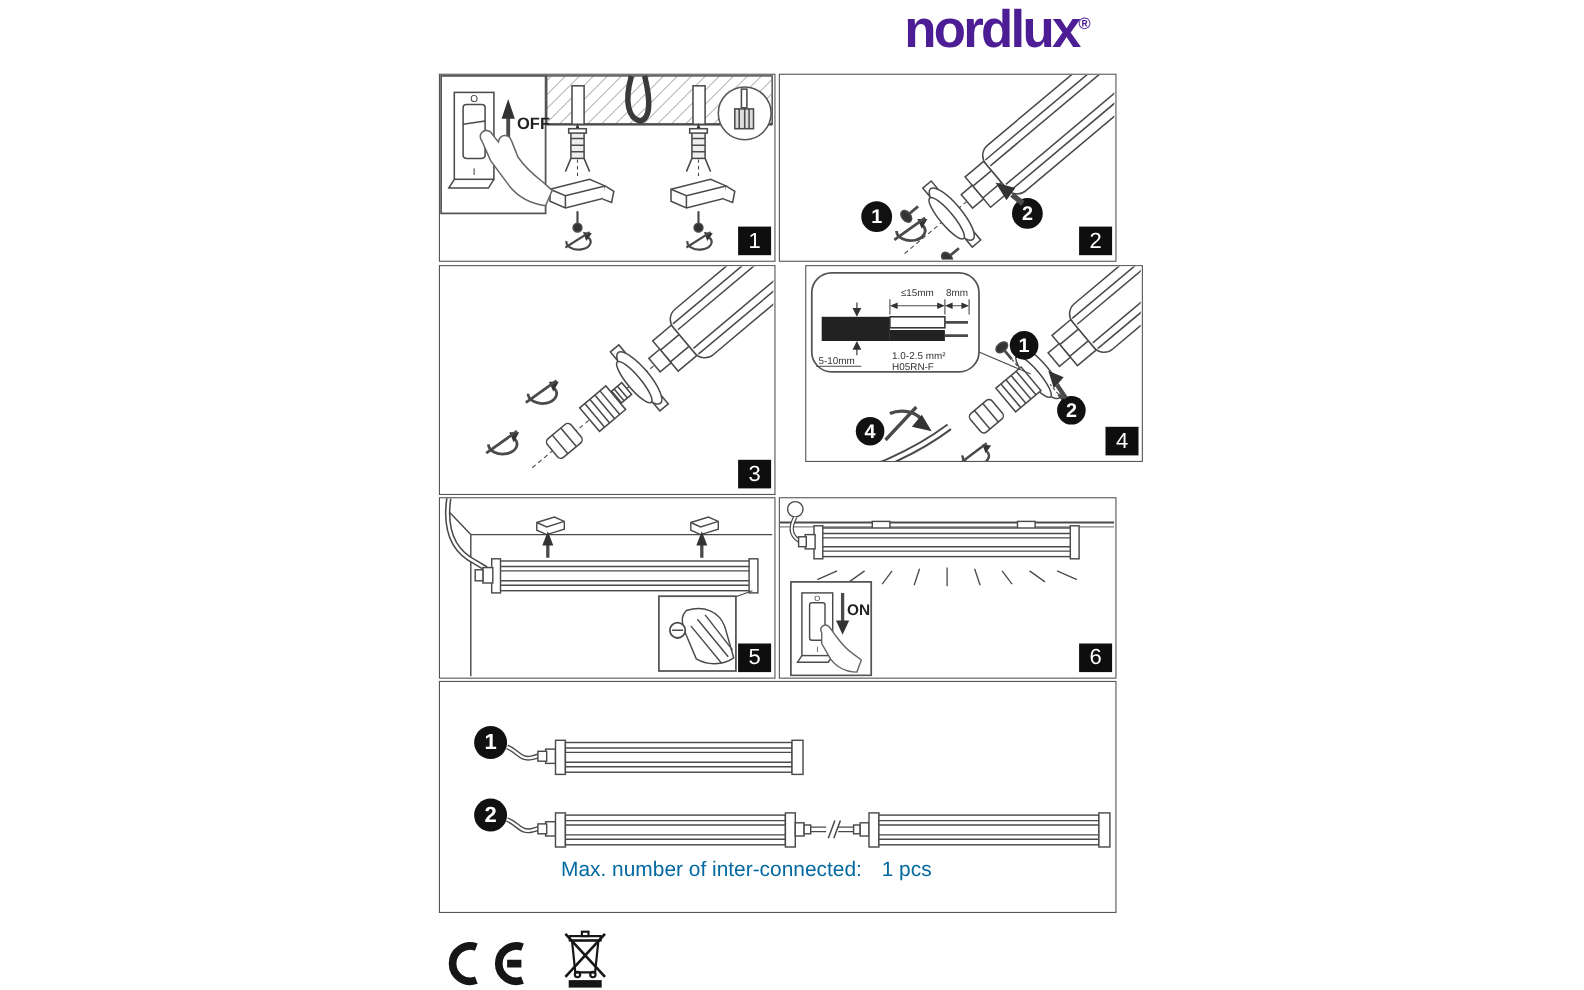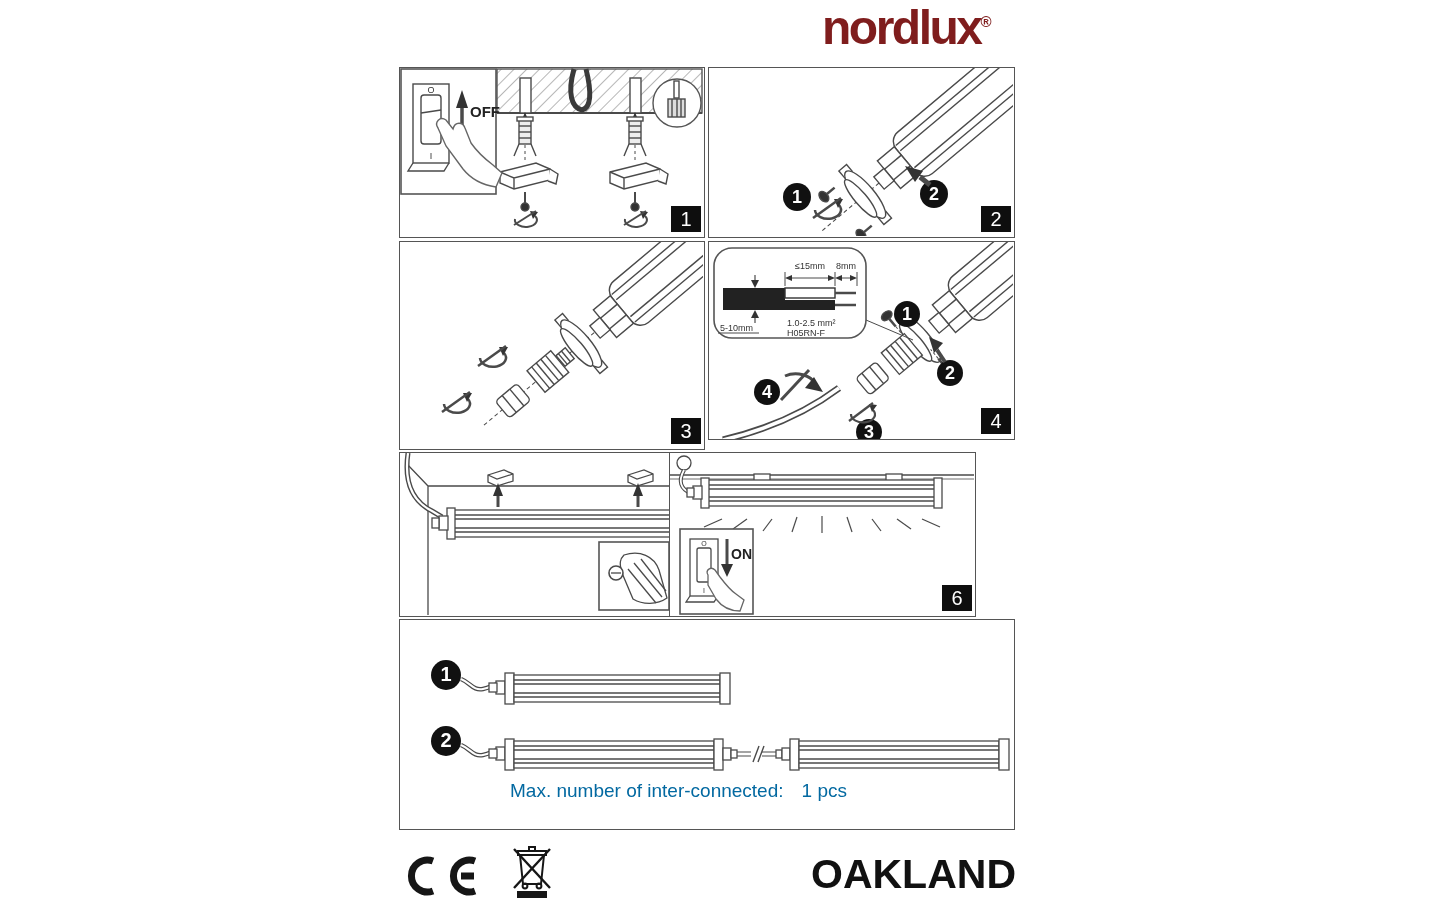--- a/index.html
+++ b/index.html
@@ -1,19 +1,19 @@
 <!DOCTYPE html>
 <html><head>
 <meta charset="utf-8">
 <style>
   html,body{margin:0;padding:0;background:#fff;}
   .page{position:relative;width:1440px;height:900px;background:#ffffff;overflow:hidden;
         font-family:"Liberation Sans","DejaVu Sans",sans-serif;color:#1a1a1a;}
   .logo{position:absolute;left:822px;top:0px;font-size:48px;font-weight:bold;
-        letter-spacing:-2.5px;color:#7f1d1d;}
+        letter-spacing:-2.5px;color:#4c1d95;}
   .logo sup{font-size:15px;letter-spacing:0;}
   .panel{position:absolute;background:#fff;border:1.6px solid #555;box-sizing:border-box;}
   .badge{position:absolute;right:3px;bottom:5px;width:30px;height:26px;background:#0e0e0e;
          color:#fff;font-size:20px;font-weight:normal;display:flex;align-items:center;
          justify-content:center;}
   .panel svg{position:absolute;left:0;top:0;}
   .lbl{fill:#333;stroke:none;font-size:9px;font-family:"Liberation Sans","DejaVu Sans",sans-serif;}
   .lblm{text-anchor:middle;}
   .big{fill:#222;stroke:none;font-weight:bold;font-size:15px;}
   .on{fill:#222;stroke:none;font-weight:bold;font-size:14px;}
@@ -213,21 +213,21 @@
         <g>
           <path d="M44,162 a13,9 0 1 0 24,-5" stroke-width="2.5"></path>
           <polygon points="72,151 63,151 67,160" fill="#333" stroke="none"></polygon>
           <line x1="42" y1="170" x2="70" y2="150" stroke-width="2.5"></line>
         </g>
       </g>
     </svg>
     <div class="badge">3</div>
   </div>
 
-  <div class="panel" style="left:708px;top:241px;width:307px;height:199px;overflow:hidden;">
+  <div class="panel" style="left:732px;top:241px;width:307px;height:179px;overflow:hidden;">
     <svg width="304" height="206" viewBox="0 0 304 206">
       <g fill="none" stroke="#4a4a4a" stroke-width="1.4">
 
         <g transform="rotate(-40 225 85)">
           <rect x="260" y="58" width="330" height="54" rx="12" fill="#fff"></rect>
           <line x1="262" y1="67" x2="590" y2="67"></line>
             <line x1="262" y1="74" x2="590" y2="74"></line>
           <line x1="262" y1="96" x2="590" y2="96"></line>
             <line x1="262" y1="103" x2="590" y2="103"></line>
           <path d="M470,52 l30,-24 M484,58 l30,-24 M498,64 l30,-24"></path>
@@ -361,21 +361,21 @@
             <line x1="241" y1="106" x2="266" y2="138"></line>
             <line x1="228" y1="116" x2="256" y2="150"></line>
           <circle cx="216" cy="120" r="7" fill="#fff" stroke-width="1.6"></circle>
           <line x1="211" y1="120" x2="221" y2="120"></line>
         </g>
       </g>
     </svg>
     <div class="badge">5</div>
   </div>
 
-  <div class="panel" style="left:669px;top:452px;width:307px;height:165px;">
+  <div class="panel" style="left:708px;top:452px;width:307px;height:165px;">
     <svg width="304" height="162" viewBox="0 0 304 162">
       <g fill="none" stroke="#4a4a4a" stroke-width="1.3">
         <line x1="0" y1="22" x2="304" y2="22" stroke-width="1.6"></line>
         <line x1="0" y1="26" x2="304" y2="26" stroke-width="0.8"></line>
         <g>
           <circle cx="14" cy="10" r="7" fill="#fff"></circle>
           <path d="M14,17 C 8,28 10,36 22,41" stroke-width="4"></path>
           <path d="M14,17 C 8,28 10,36 22,41" stroke="#fff" stroke-width="1.8"></path>
         </g>
         <g>
@@ -505,15 +505,14 @@
         <rect x="20" y="7" width="6" height="4"></rect>
         <path d="M11,15 L35,15 L32,44 L14,44 Z"></path>
         <circle cx="16" cy="46" r="2.4"></circle>
           <circle cx="30" cy="46" r="2.4"></circle>
         <line x1="5" y1="9" x2="41" y2="48" stroke-width="2.4"></line>
         <line x1="41" y1="9" x2="5" y2="48" stroke-width="2.4"></line>
       </g>
       <rect x="8" y="51" width="30" height="7" fill="#161616"></rect>
     </svg>
   </div>
-  <div class="oakland">OAKLAND</div>
 
 </div>
 
 </body></html>

